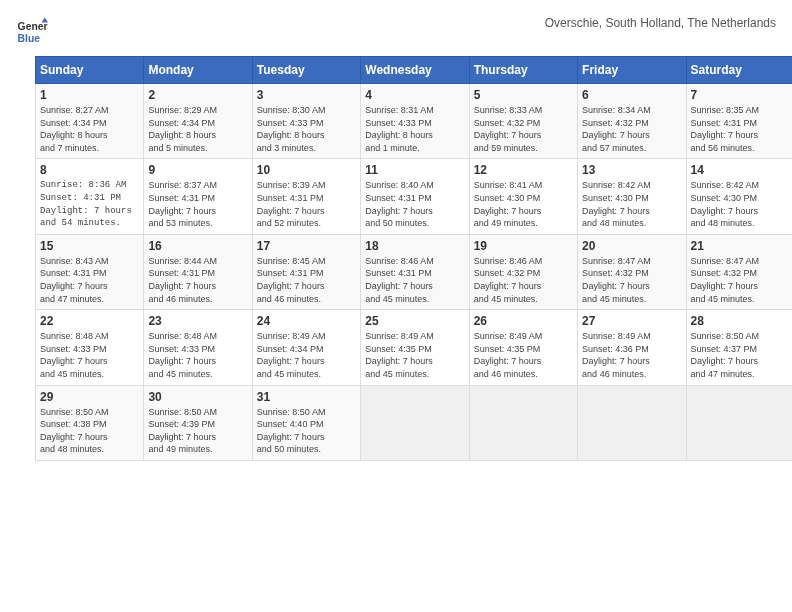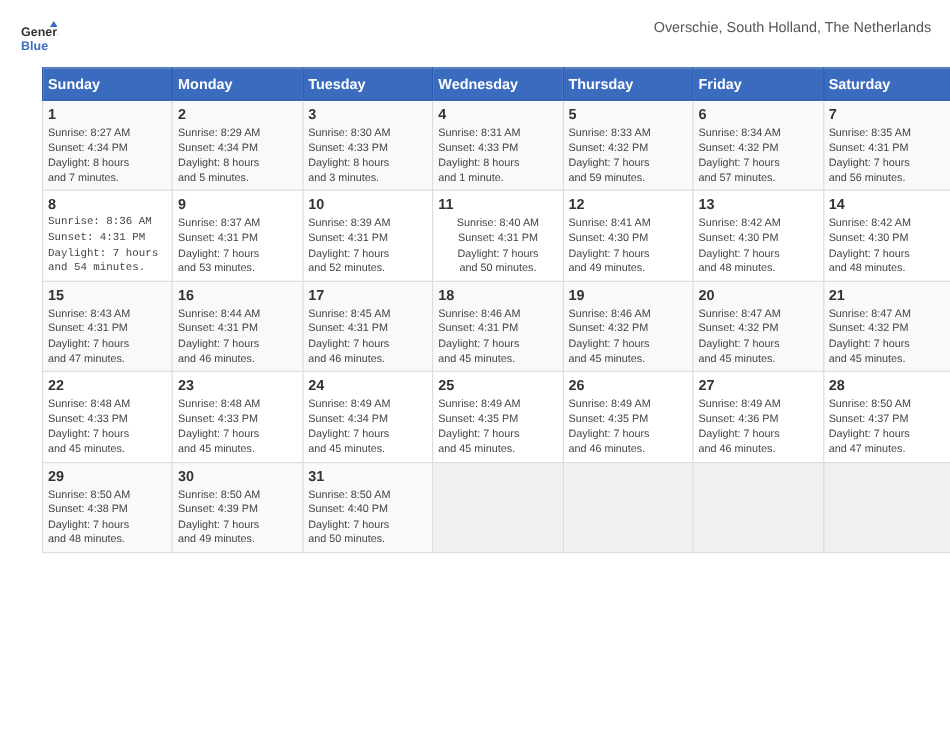--- a/index.html
+++ b/index.html
@@ -176,21 +176,21 @@
         </td>
         <td>
           <span class="day-number">10</span>
           <div class="day-detail" style="white-space: pre-line;">Sunrise: 8:39 AM
 Sunset: 4:31 PM
 Daylight: 7 hours
 and 52 minutes.</div>
         </td>
         <td>
           <span class="day-number">11</span>
-          <div class="day-detail" style="white-space: pre-line; text-align: center;">Sunrise: 8:40 AM
+          <div class="day-detail" style="white-space: pre-line;">Sunrise: 8:40 AM
 Sunset: 4:31 PM
 Daylight: 7 hours
 and 50 minutes.</div>
         </td>
         <td>
           <span class="day-number">12</span>
           <div class="day-detail" style="white-space: pre-line;">Sunrise: 8:41 AM
 Sunset: 4:30 PM
 Daylight: 7 hours
 and 49 minutes.</div>

